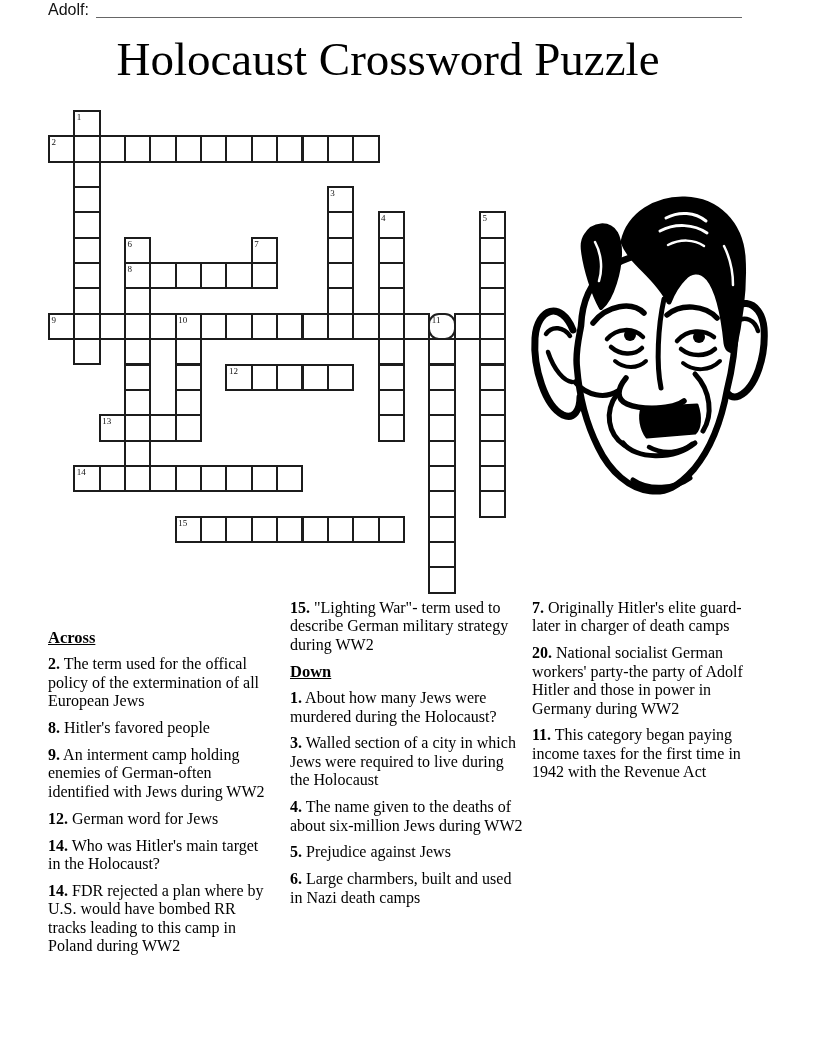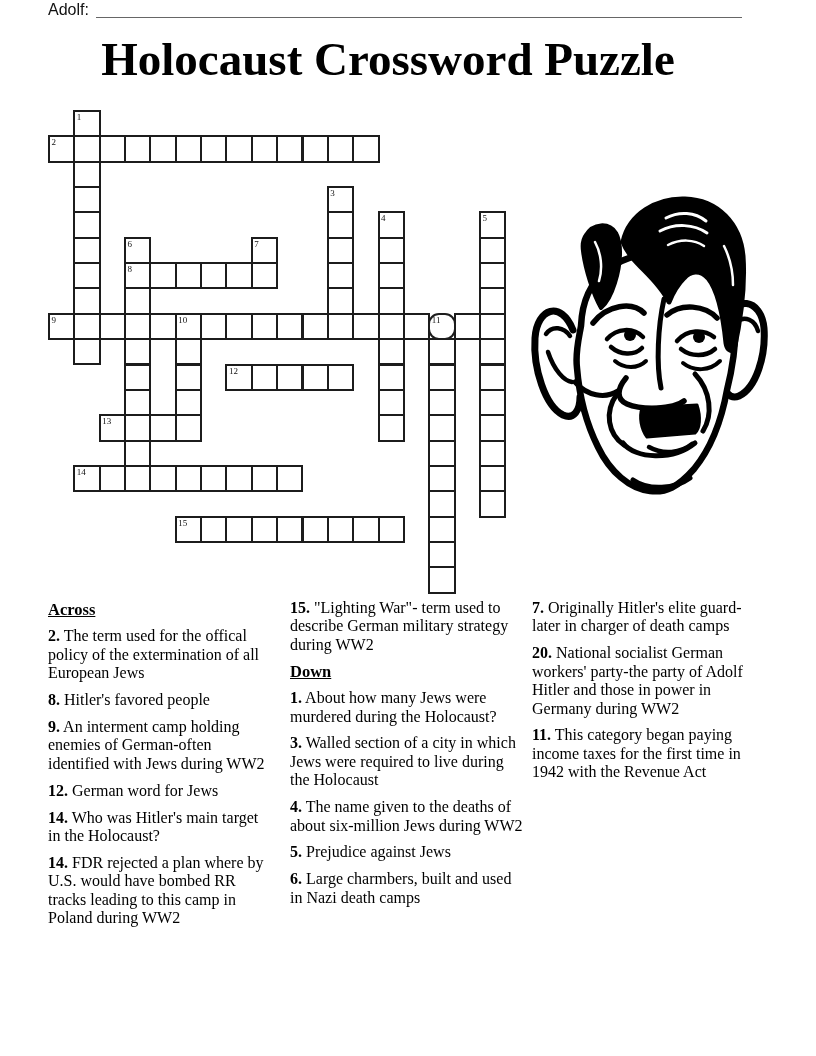--- a/index.html
+++ b/index.html
@@ -11,38 +11,38 @@
   #name-row {
     position:absolute; left:48px; top:1px; width:694px;
     display:flex; align-items:flex-end;
     font-family:"Liberation Sans", sans-serif; font-size:16px; color:#111;
   }
   #name-row .label { margin-right:7px; line-height:17px; }
   #name-row .line { flex:1; border-bottom:1.5px solid #666; height:15px; }
   
   #title {
     position:absolute; left:0; top:34px; width:776px; text-align:center;
-    font-size:47px; font-weight:bold; letter-spacing:0; color:#000;
+    font-size:47px; font-weight:normal; letter-spacing:0; color:#000;
     line-height:1.1;
   }
   
   #grid { position:absolute; left:48px; top:110px; width:459px; height:485px; }
   .cell {
     position:absolute; width:27.35px; height:27.35px; box-sizing:border-box;
     border:2px solid #1c1c1c; background:#fff;
   }
   .cellnum {
     display:block; font-size:9px; line-height:9px; padding:1px 0 0 1.5px;
     font-family:"Liberation Serif", serif; color:#111;
   }
   
   #illus { position:absolute; left:527px; top:184px; width:252px; height:326px; }
   
   .clue-col { position:absolute; top:599px; font-size:16px; line-height:18.4px; }
-  #clue-col-1 { left:48px;  width:221px; }
+  #clue-col-1 { left:48px;  width:221px;margin-top:28px; }
   #clue-col-2 { left:290px; width:234px; }
   #clue-col-3 { left:532px; width:240px; }
   .clue-heading {
     font-weight:bold; text-decoration:underline; font-size:16.5px;
     margin:2px 0 8px 0;
   }
   p.clue { margin:0 0 8.5px 0; }
   p.clue b { font-weight:bold; }
 </style>
 </head>

